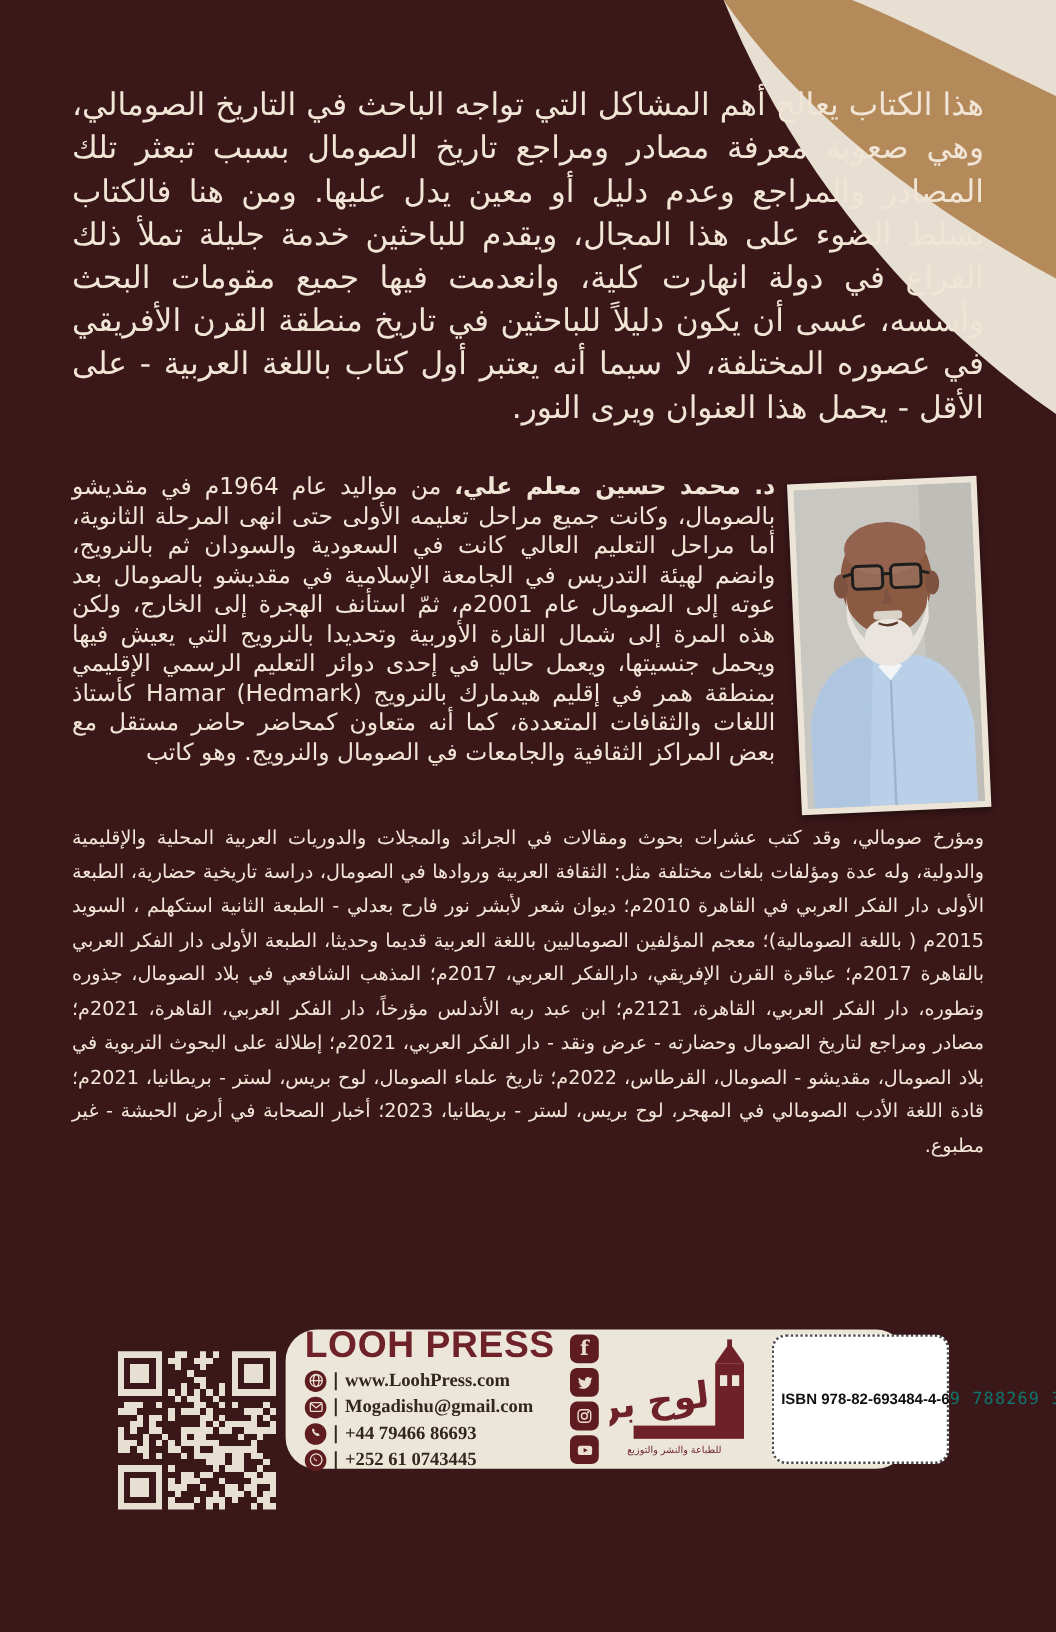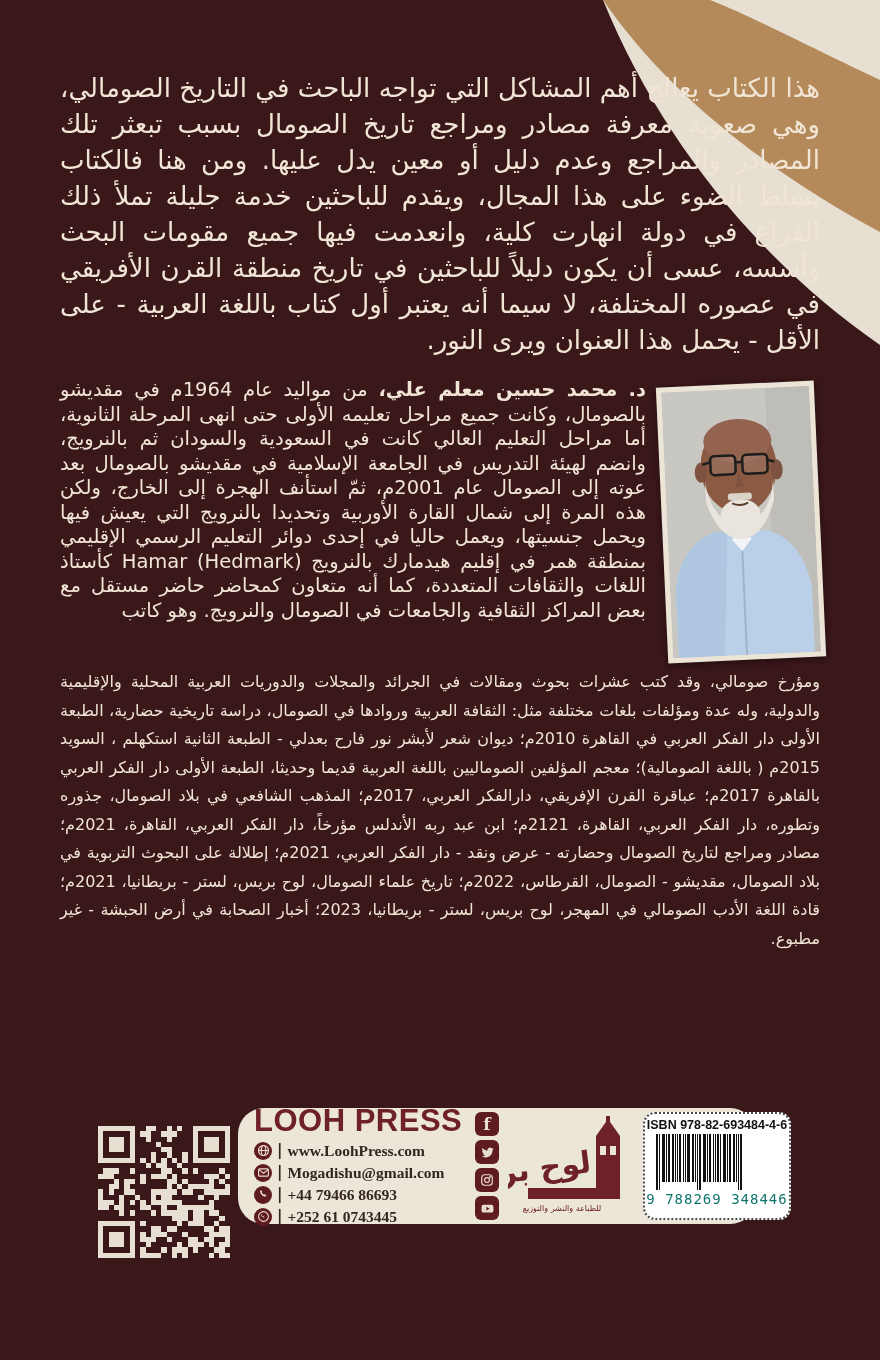--- a/index.html
+++ b/index.html
@@ -7,21 +7,21 @@
     position:relative; width:880px; height:1360px; margin:0 auto;
     background:#3a1719; overflow:hidden;
     font-family:"DejaVu Sans","Liberation Sans",sans-serif;
   }
   
   .decor{position:absolute; top:0; left:0; width:880px; height:400px; z-index:0;}
   
   .content{position:relative; z-index:2; padding:70px 60px 0 60px;}
   .ar{direction:rtl; unicode-bidi:plaintext; text-align:justify; color:#f1e5d6; margin:0;}
   .intro{font-size:26px; line-height:36px; letter-spacing:0;}
-  .bio{margin-top:20px; font-size:19.5px; line-height:24.5px;}
+  .bio{margin-top:36px; font-size:19.5px; line-height:24.5px;}
   .bio b{font-weight:bold;}
   .pubs{clear:both; margin-top:12px; font-size:16px; line-height:28.5px;}
   
   .photo-frame{
     float:right; width:148px; height:266px; background:#ece4d6;
     padding:5px; margin:6px 0 8px 16px; transform:rotate(-2.6deg);
     box-shadow:0 2px 6px rgba(0,0,0,.45);
   }
   .photo-frame svg{display:block;}
   
@@ -54,21 +54,21 @@
   .sicon{
     width:24px; height:24px; border-radius:6px; background:#5e1b20;
     display:flex; align-items:center; justify-content:center;
     color:#eadfce;
   }
   .sicon span{font-weight:bold; font-size:17px; line-height:1; font-family:"DejaVu Serif",serif;}
   .logo-col{flex:0 0 auto; width:126px; height:100px;}
   .barcode-box{
     box-sizing:border-box; flex:0 0 auto; width:148px; height:108px;
     background:#ffffff; border:2px dotted #4a4a4a; border-radius:12px;
-    display:flex; flex-direction:column; align-items:center; padding:4px 6px;
+    display:flex; flex-direction:row; align-items:center; padding:4px 6px;
   }
   .isbn-label{
     font-family:"Liberation Sans",sans-serif; font-size:12.5px; font-weight:bold;
     color:#111; white-space:nowrap; letter-spacing:0;
   }
   .bars{width:124px; height:56px; margin:2px 0 1px 0;}
   .isbn-digits{
     font-family:"DejaVu Sans Mono","Liberation Mono",monospace;
     font-size:14px; color:#0f766e; letter-spacing:1px; white-space:nowrap;
   }

